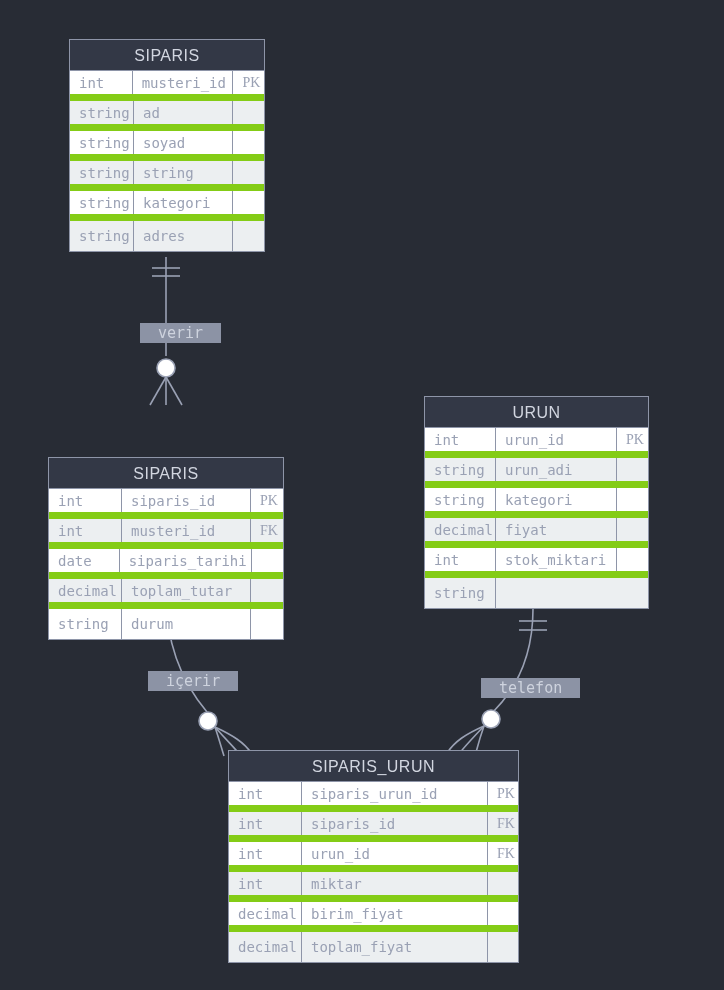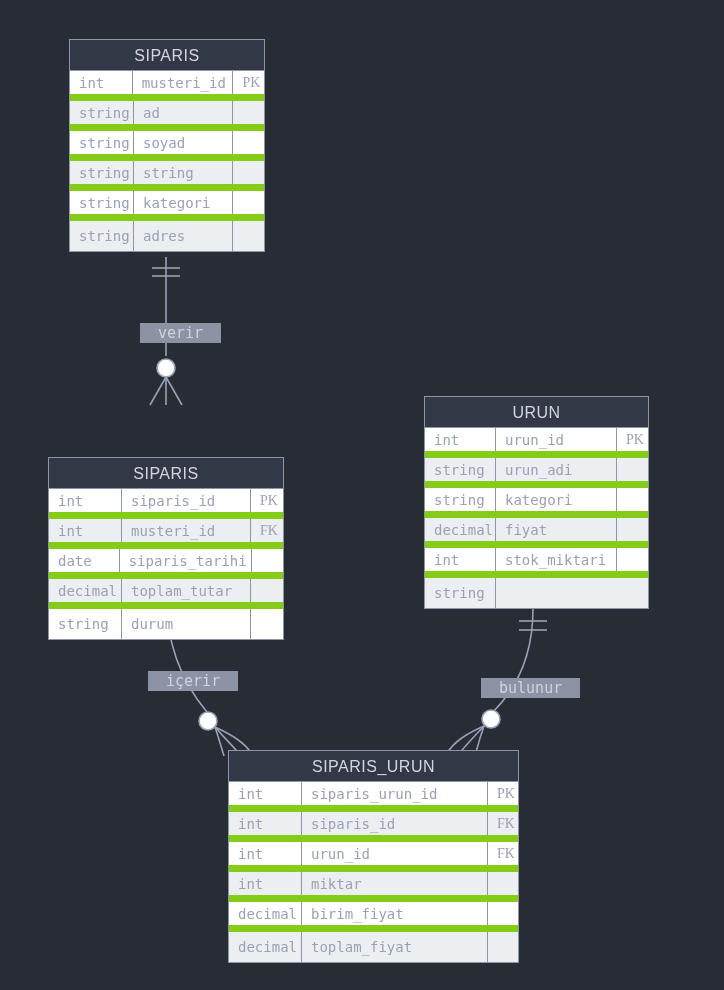--- a/index.html
+++ b/index.html
@@ -247,15 +247,15 @@
       <div class="cell type" style="width:73px">decimal</div>
       <div class="cell name">toplam_fiyat</div>
       <div class="cell key" style="width:30px"></div>
     </div>
   </div>
 
   <div class="rel-label" style="left:140px; top:323px;">verir</div>
 
   <div class="rel-label" style="left:148px; top:671px;">içerir</div>
 
-  <div class="rel-label" style="left:481px; top:678px;">bulunur</div>
+  <div class="rel-label" style="left:481px; top:678px;">telefon</div>
 
 </div>
 
 </body></html>

